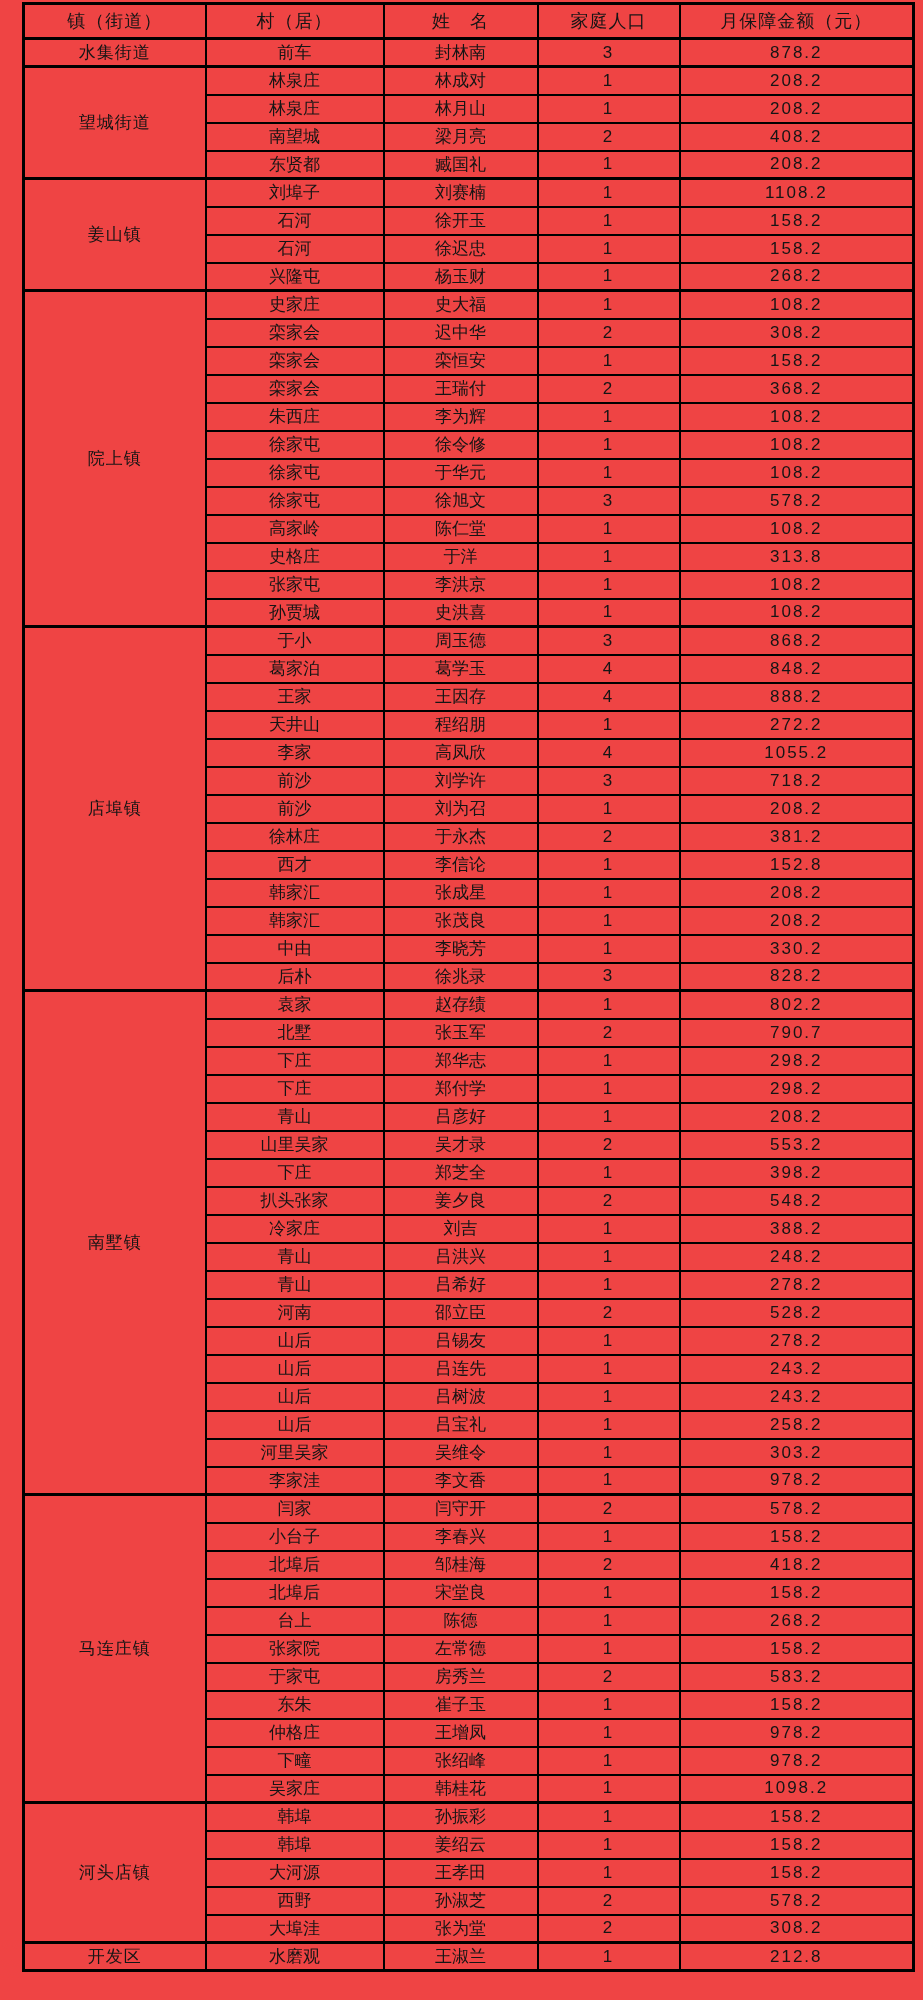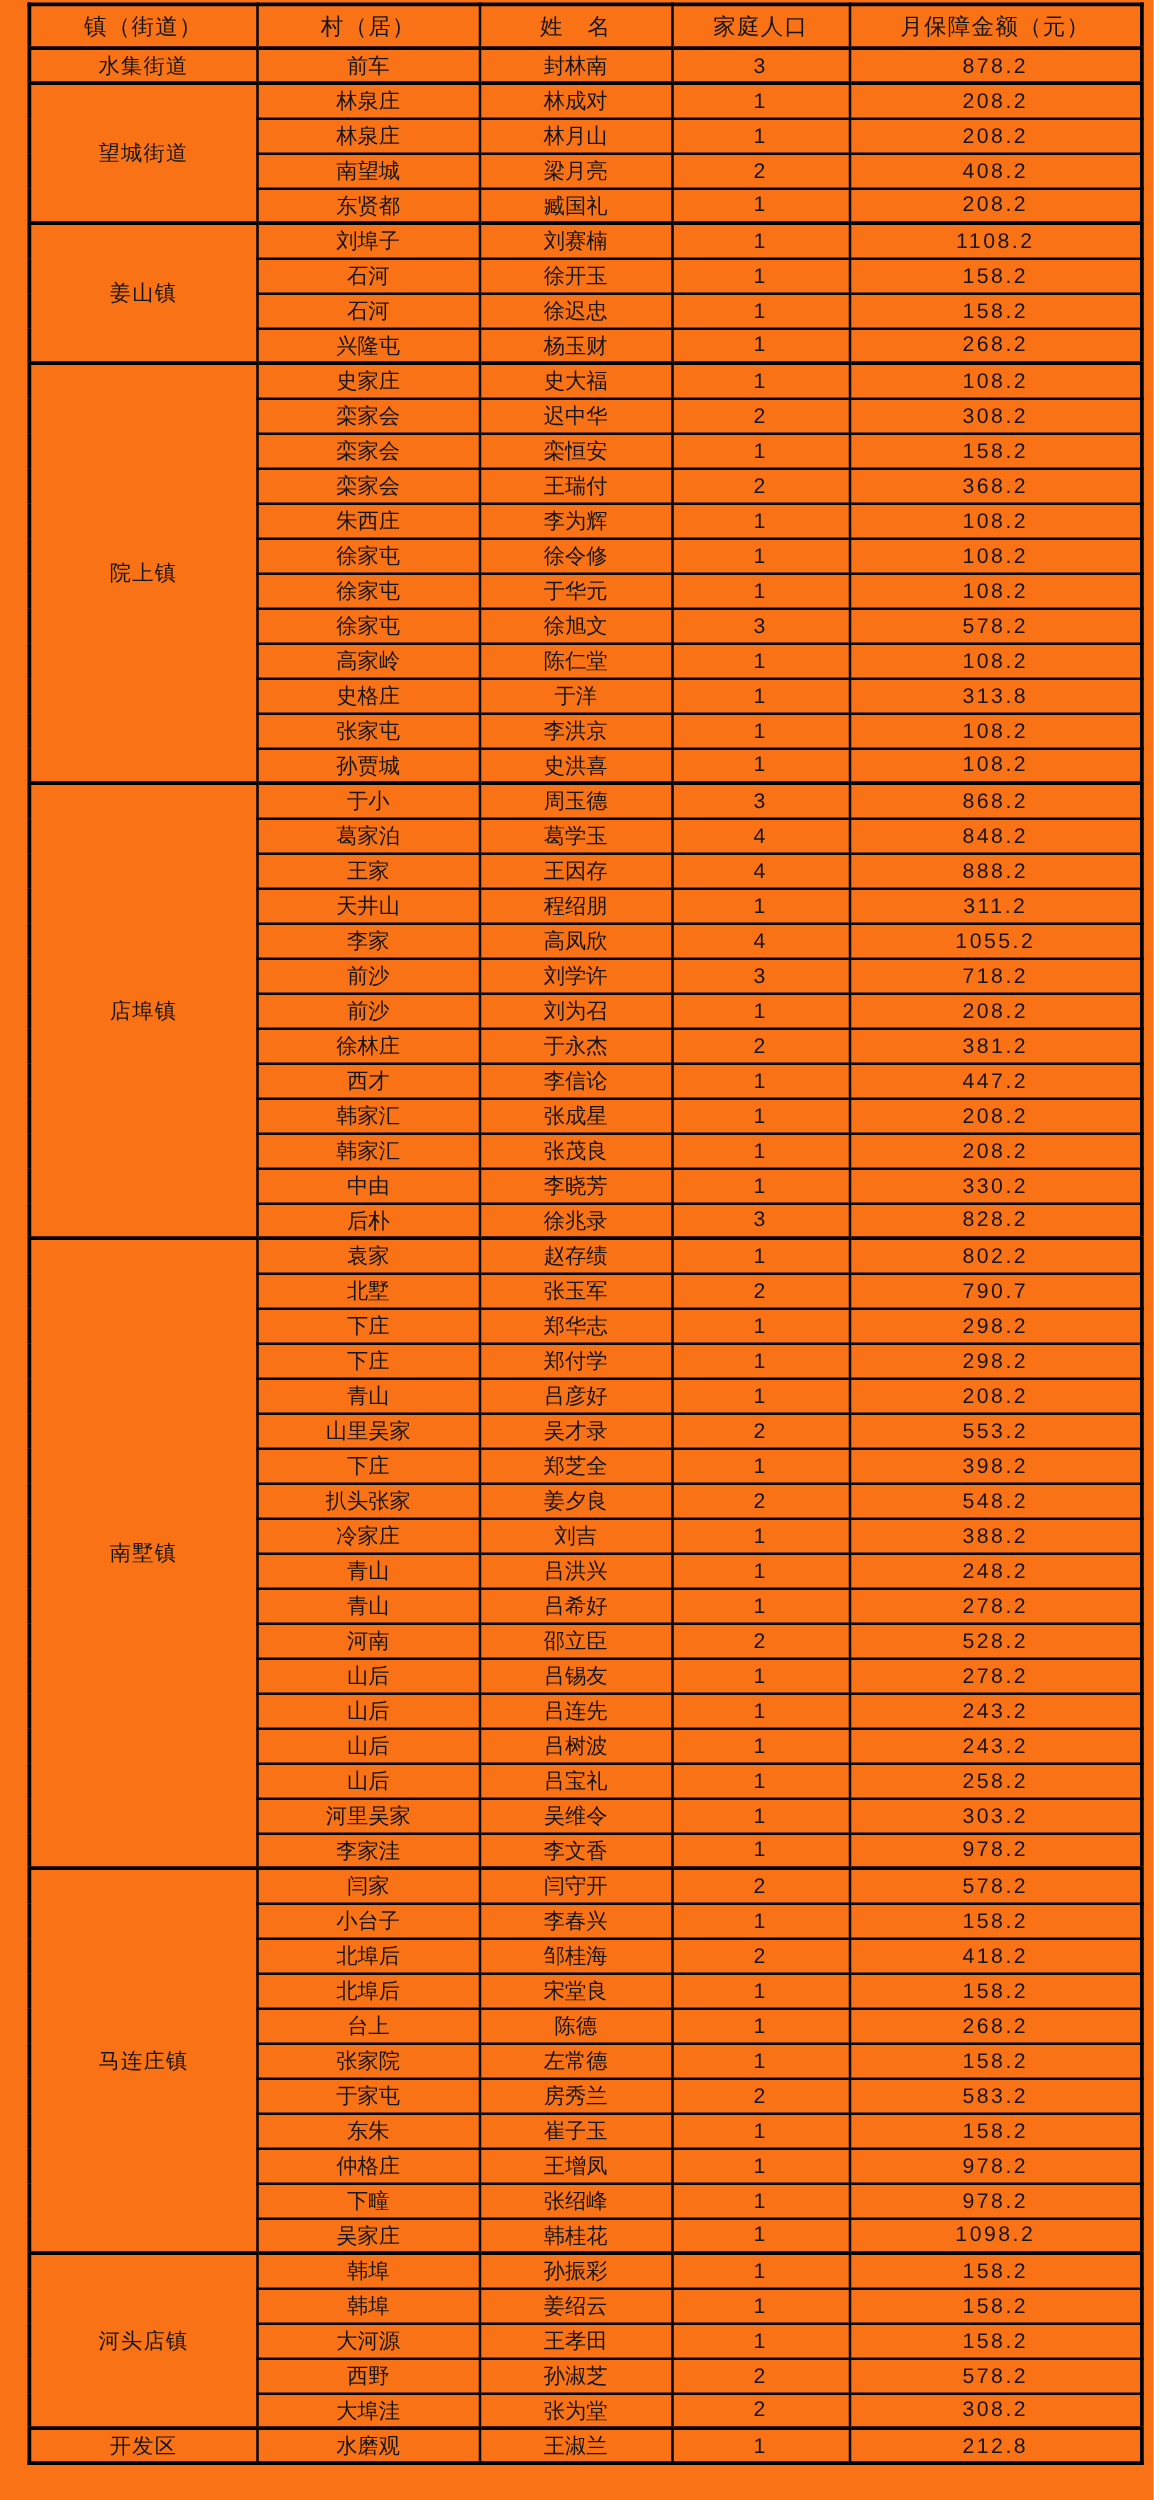--- a/index.html
+++ b/index.html
@@ -4,21 +4,21 @@
 <style>
   html, body {
     margin: 0;
     padding: 0;
     background: #ffffff;
   }
   .page {
     position: relative;
     width: 923px;
     height: 2000px;
-    background: #f97316;
+    background: #ef4444;
     font-family: "Liberation Sans", sans-serif;
     color: #151515;
   }
   table.roster {
     position: absolute;
     left: 22px;
     top: 2px;
     width: 890px;
     border-collapse: collapse;
     table-layout: fixed;
@@ -223,21 +223,21 @@
         <tr data-name="table-row">
           <td data-name="village-cell">王家</td>
           <td data-name="name-cell">王因存</td>
           <td data-name="population-cell">4</td>
           <td data-name="amount-cell">888.2</td>
         </tr>
         <tr data-name="table-row">
           <td data-name="village-cell">天井山</td>
           <td data-name="name-cell">程绍朋</td>
           <td data-name="population-cell">1</td>
-          <td data-name="amount-cell">311.2</td>
+          <td data-name="amount-cell">272.2</td>
         </tr>
         <tr data-name="table-row">
           <td data-name="village-cell">李家</td>
           <td data-name="name-cell">高凤欣</td>
           <td data-name="population-cell">4</td>
           <td data-name="amount-cell">1055.2</td>
         </tr>
         <tr data-name="table-row">
           <td data-name="village-cell">前沙</td>
           <td data-name="name-cell">刘学许</td>
@@ -253,21 +253,21 @@
         <tr data-name="table-row">
           <td data-name="village-cell">徐林庄</td>
           <td data-name="name-cell">于永杰</td>
           <td data-name="population-cell">2</td>
           <td data-name="amount-cell">381.2</td>
         </tr>
         <tr data-name="table-row">
           <td data-name="village-cell">西才</td>
           <td data-name="name-cell">李信论</td>
           <td data-name="population-cell">1</td>
-          <td data-name="amount-cell">447.2</td>
+          <td data-name="amount-cell">152.8</td>
         </tr>
         <tr data-name="table-row">
           <td data-name="village-cell">韩家汇</td>
           <td data-name="name-cell">张成星</td>
           <td data-name="population-cell">1</td>
           <td data-name="amount-cell">208.2</td>
         </tr>
         <tr data-name="table-row">
           <td data-name="village-cell">韩家汇</td>
           <td data-name="name-cell">张茂良</td>

